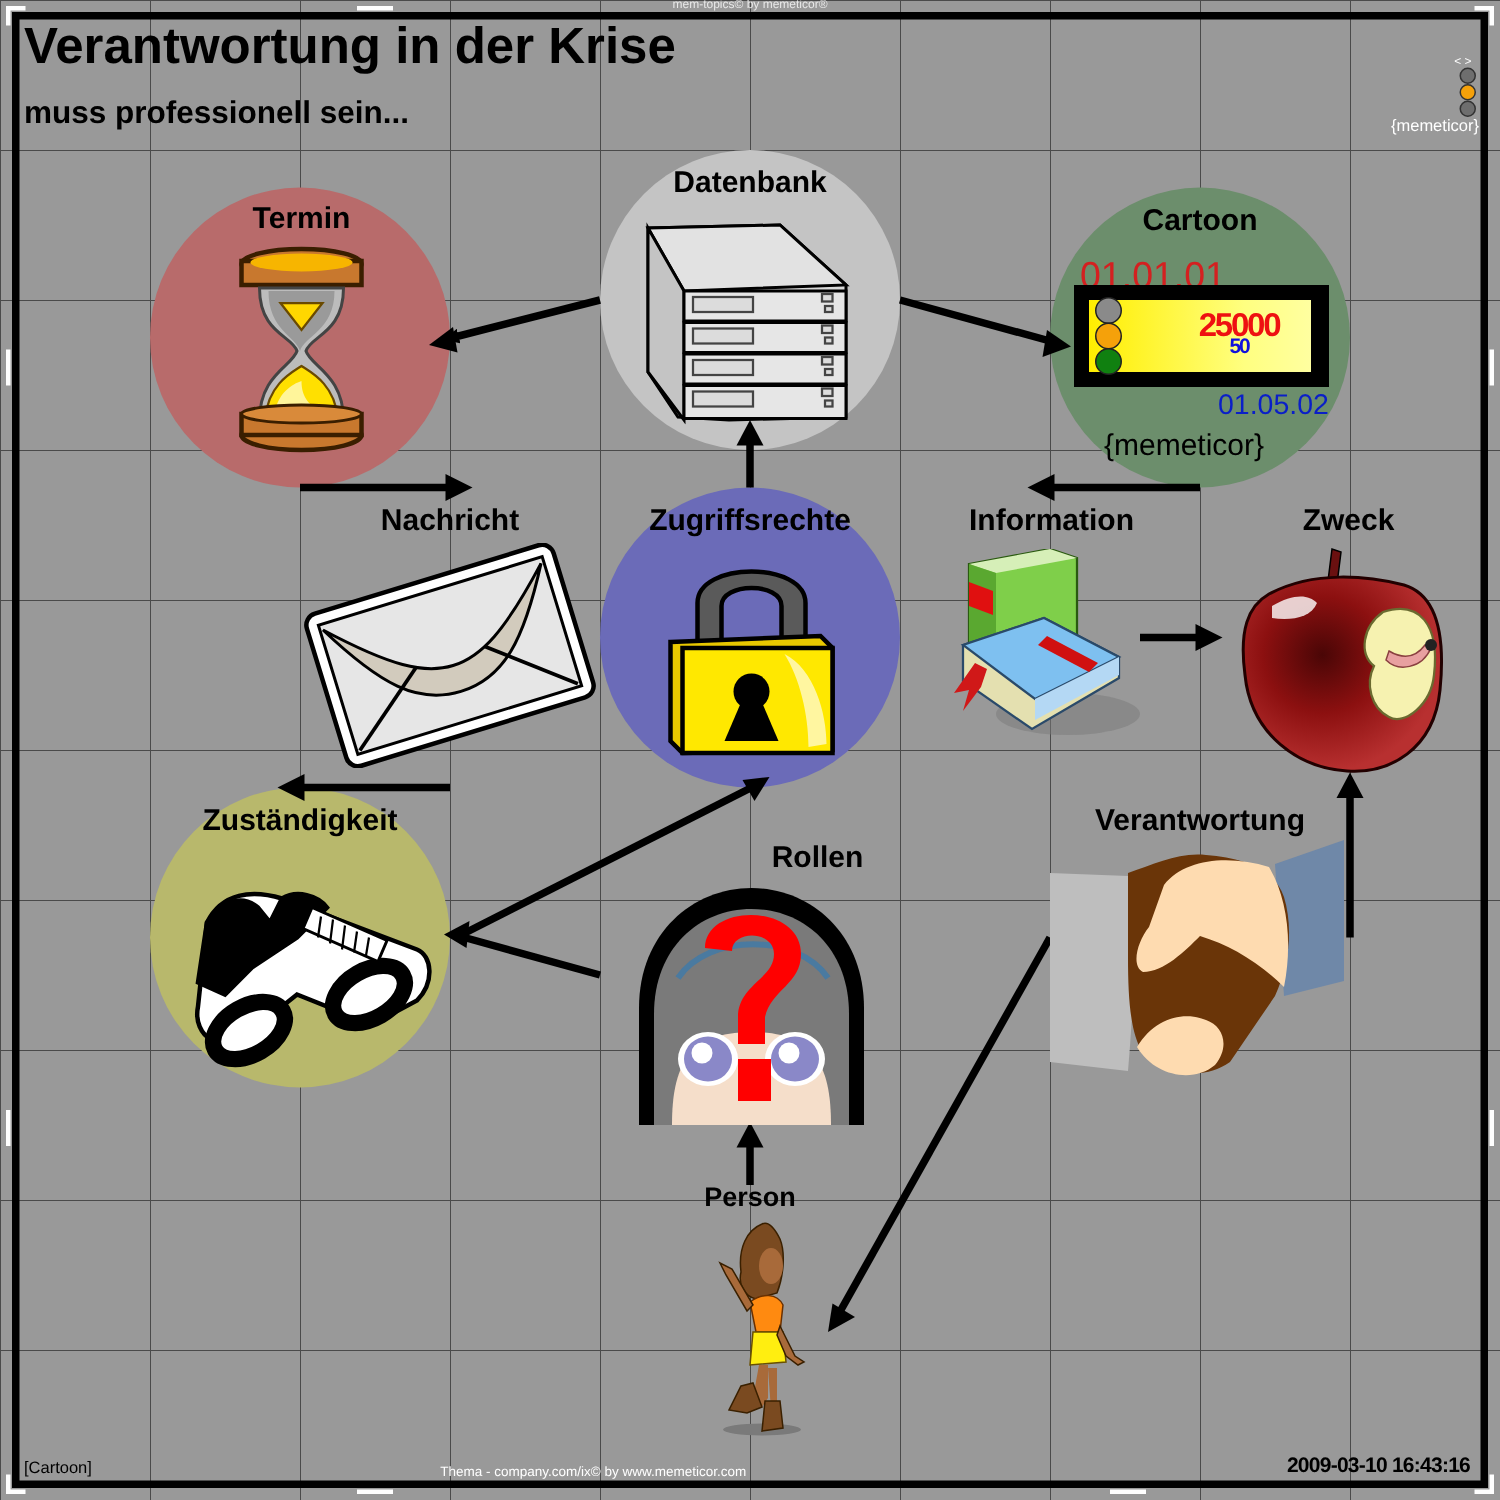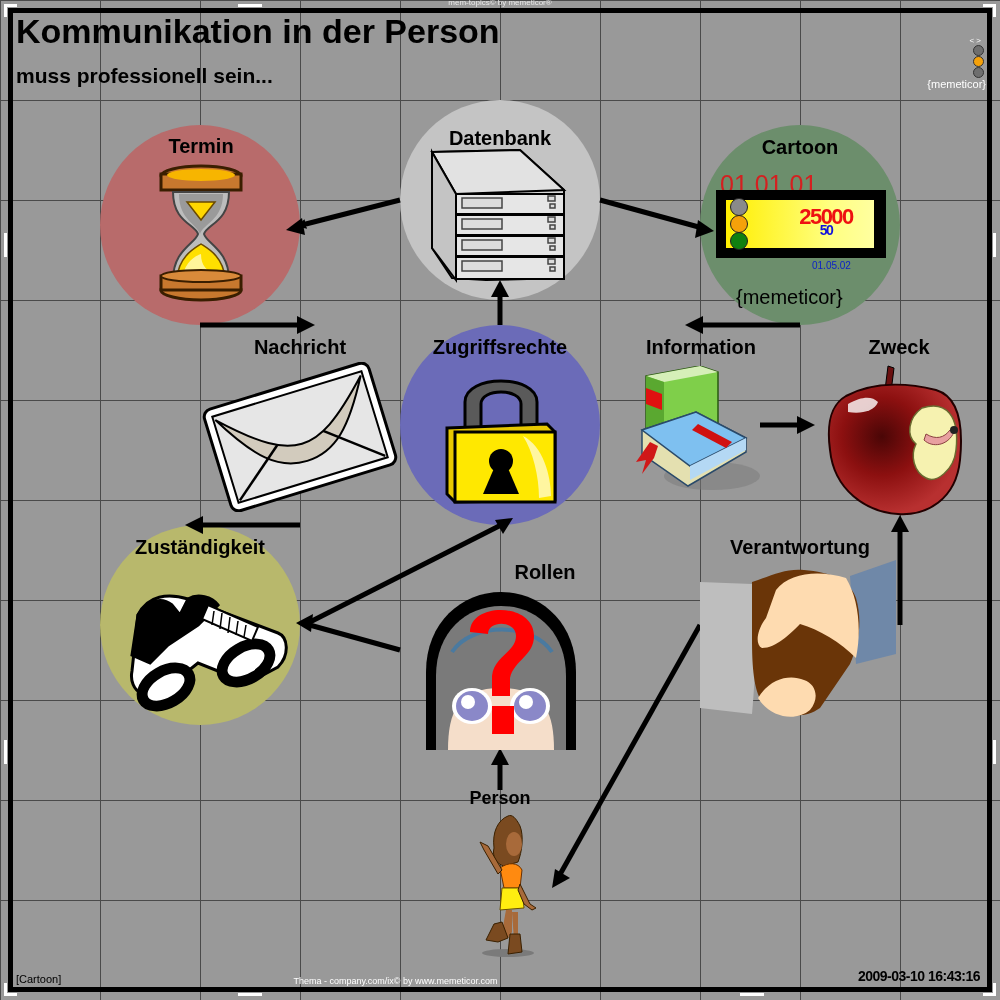--- a/index.html
+++ b/index.html
@@ -23,21 +23,21 @@
   .tl-dot { width:9px; height:9px; border-radius:50%; border:1px solid #333; margin:0 2px 0 auto; }
   .brand-corner .name { font-size:11px; color:#fff; line-height:12px; }
   .circle { position:absolute; border-radius:50%; }
   .node-label { position:absolute; font-size:20px; font-weight:bold; color:#000; white-space:nowrap; transform:translateX(-50%); }
   .footer-left { position:absolute; left:16px; top:973px; font-size:11px; color:#000; }
   .footer-center { position:absolute; left:0; width:791px; top:976px; text-align:center; font-size:9px; color:#fff; }
   .footer-right { position:absolute; right:20px; top:968px; font-size:14px; font-weight:bold; color:#000; letter-spacing:-0.5px; }
   svg.arrows { position:absolute; left:0; top:0; }
   .icon { position:absolute; }
   .aufgabe-date1 { position:absolute; left:720px; top:170px; font-size:25px; color:#d42020; }
-  .aufgabe-date2 { position:absolute; left:812px; top:260px; font-size:10px; color:#0a1fc8; }
+  .aufgabe-date2 { position:absolute; left:812px; top:260px; font-size:19px; color:#0a1fc8; }
   .aufgabe-brand { position:absolute; left:736px; top:286px; font-size:20px; color:#000; }
   .aufgabe-box { position:absolute; left:716px; top:190px; width:170px; height:68px; background:#000; }
   .aufgabe-inner { position:absolute; left:10px; top:10px; width:148px; height:48px;
                    background:linear-gradient(to right, #ffee00, #ffff80 70%, #ffffa0); }
   .aufgabe-val1 { position:absolute; left:50px; top:4px; width:100px; text-align:center; font-size:22px; font-weight:bold; color:#ee1111; letter-spacing:-1.5px; }
   .aufgabe-val2 { position:absolute; left:50px; top:22px; width:100px; text-align:center; font-size:14px; font-weight:bold; color:#1111dd; letter-spacing:-1.5px; }
   .light { position:absolute; left:4px; width:18px; height:18px; border-radius:50%; border:1.5px solid #222; box-sizing:border-box; }
 </style>
 </head>
 <body>
@@ -52,21 +52,21 @@
 <div class="tick-h" style="left:238px;bottom:4px;"></div>
 <div class="tick-h" style="left:740px;bottom:4px;"></div>
 <div class="tick-v" style="left:4px;top:233px;"></div>
 <div class="tick-v" style="left:4px;top:740px;"></div>
 <div class="tick-v" style="right:4px;top:233px;"></div>
 <div class="tick-v" style="right:4px;top:740px;"></div>
 
 <div class="frame"></div>
 
 <div class="credit-top">mem-topics© by memeticor®</div>
-<div class="title">Kommunikation in der Person</div>
+<div class="title">Verantwortung in der Krise</div>
 <div class="subtitle">muss professionell sein...</div>
 
 <div class="brand-corner">
   <div class="arrows">&lt; &gt;</div>
   <div class="tl-dot" style="background:#6e6e6e"></div>
   <div class="tl-dot" style="background:#f5a10a"></div>
   <div class="tl-dot" style="background:#6e6e6e"></div>
   <div class="name">{memeticor}</div>
 </div>
 
@@ -107,21 +107,21 @@
     <path d="M185,525 L203,516 L203,534 z"></path>
     <path d="M296,623 L313,614 L311,632 z"></path>
     <path d="M513,518 L495,520 L503,534 z"></path>
     <path d="M500,748 L491,765 L509,765 z"></path>
     <path d="M900,515 L891,532 L909,532 z"></path>
     <path d="M552,888 L555,869 L570,878 z"></path>
   </g>
 </svg>
 
 <div class="node-label" style="left:201px;top:135px;">Termin</div>
-<div class="node-label" style="left:500px;top:127px;">Datenbank</div>
+<div class="node-label" style="left:500px;top:111px;">Datenbank</div>
 <div class="node-label" style="left:800px;top:136px;">Cartoon</div>
 <div class="node-label" style="left:300px;top:336px;text-align:center;">Nachricht</div>
 <div class="node-label" style="left:500px;top:336px;">Zugriffsrechte</div>
 <div class="node-label" style="left:701px;top:336px;">Information</div>
 <div class="node-label" style="left:899px;top:336px;">Zweck</div>
 <div class="node-label" style="left:200px;top:536px;">Zuständigkeit</div>
 <div class="node-label" style="left:501px;top:561px;margin-left:44px;">Rollen</div>
 <div class="node-label" style="left:800px;top:536px;">Verantwortung</div>
 <div class="node-label" style="left:500px;top:788px;font-size:18px;">Person</div>
 

